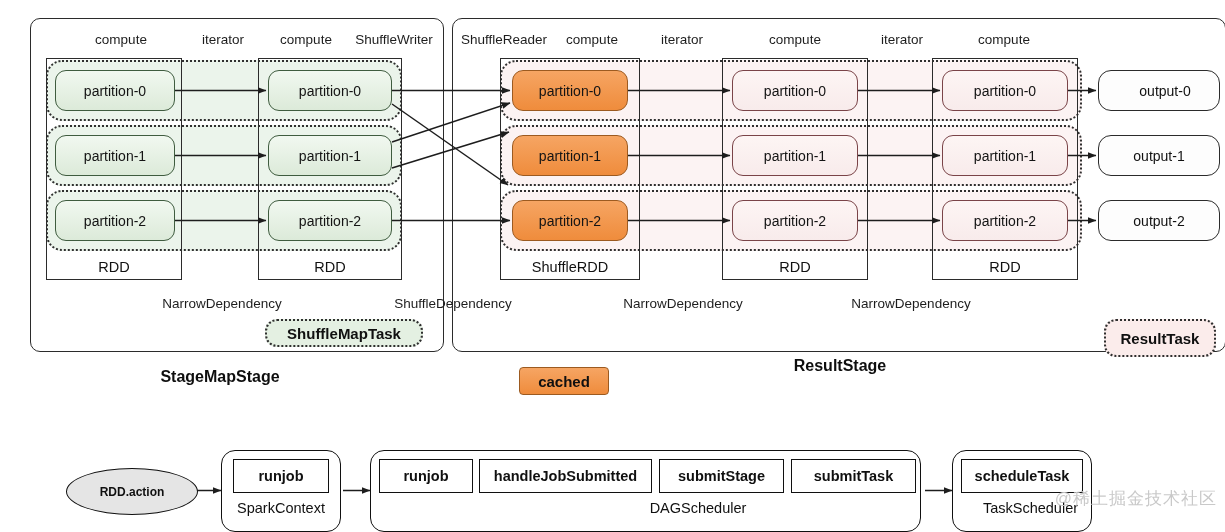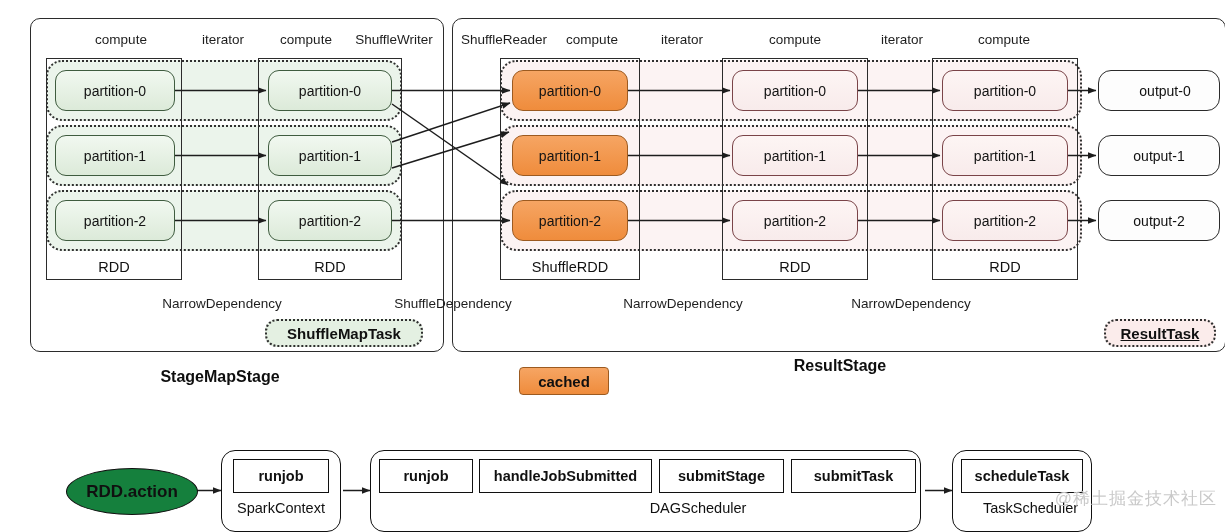--- a/index.html
+++ b/index.html
@@ -87,22 +87,22 @@
 
   
   .stage-caption{
     position:absolute;font-size:16px;font-weight:bold;color:#0e0e0e;white-space:nowrap;
     text-align:center;
   }
 
   
   .flow-ellipse{
     position:absolute;display:flex;align-items:center;justify-content:center;
-    border:1.7px solid #101010;border-radius:50%;background:#15803d;
-    font-size:17px;font-weight:bold;color:#101010;white-space:nowrap;
+    border:1.7px solid #101010;border-radius:50%;background:#e5e5e5;
+    font-size:12px;font-weight:bold;color:#101010;white-space:nowrap;
   }
   .flow-round{
     position:absolute;box-sizing:border-box;border:1.7px solid #101010;
     border-radius:14px;background:#fff;
   }
   .flow-rect{
     position:absolute;box-sizing:border-box;border:1.7px solid #101010;
     background:#fff;display:flex;align-items:center;justify-content:center;
     font-size:14.5px;font-weight:bold;color:#101010;white-space:nowrap;
   }
@@ -219,21 +219,21 @@
   </g>
 </svg>
 
 <div class="dep-label" style="left:150px;top:296px;width:144px;">NarrowDependency</div>
 <div class="dep-label" style="left:378px;top:296px;width:150px;">ShuffleDependency</div>
 <div class="dep-label" style="left:608px;top:296px;width:150px;">NarrowDependency</div>
 <div class="dep-label" style="left:836px;top:296px;width:150px;">NarrowDependency</div>
 
 <div class="badge dotted-green" style="left:265px;top:319px;width:158px;height:28px;">ShuffleMapTask</div>
 <div class="badge solid-orange" style="left:519px;top:319px;width:90px;height:28px;">cached</div>
-<div class="badge dotted-pink" style="left:1104px;top:319px;width:112px;height:28px;text-decoration:underline;">ResultTask</div>
+<div class="badge dotted-pink" style="left:1104px;top:319px;width:112px;height:38px;">ResultTask</div>
 
 <div class="stage-caption" style="left:130px;top:368px;width:180px;">StageMapStage</div>
 <div class="stage-caption" style="left:750px;top:357px;width:180px;">ResultStage</div>
 
 <div class="flow-ellipse" style="left:66px;top:468px;width:130px;height:45px;">RDD.action</div>
 
 <div class="flow-round" style="left:221px;top:450px;width:120px;height:82px;"></div>
 <div class="flow-rect" style="left:233px;top:459px;width:96px;height:34px;">runjob</div>
 <div class="flow-sub" style="left:221px;top:500px;width:120px;">SparkContext</div>
 

